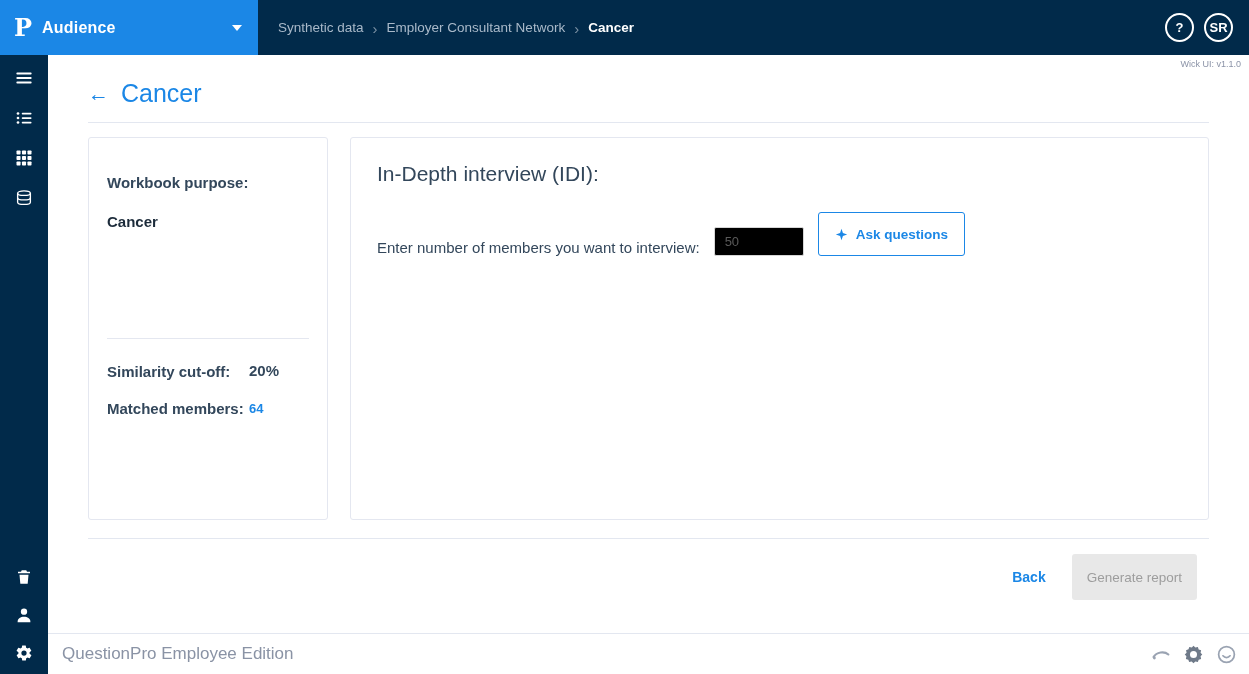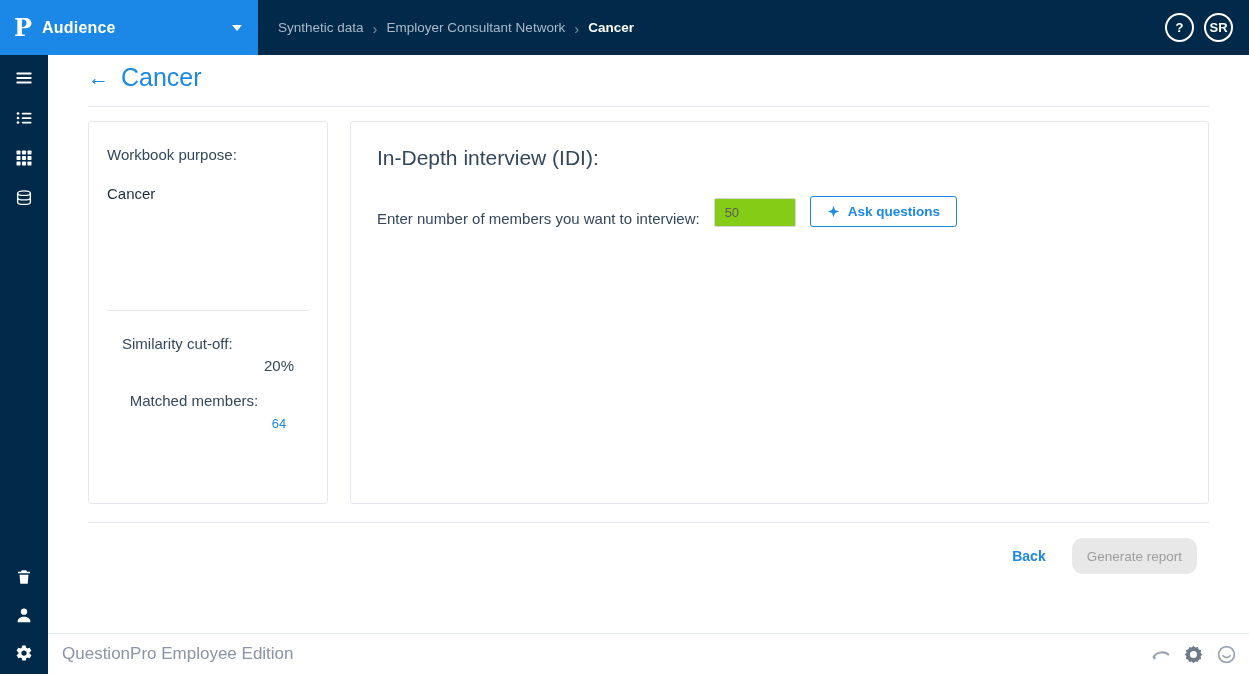--- a/index.html
+++ b/index.html
@@ -56,50 +56,50 @@
   
   .content { flex:1; display:flex; flex-direction:column; background:#fff; min-width:0; }
   .version-bar { text-align:right; font-size:9px; color:#8b93a7; padding:4px 8px 0 0; height:16px; }
   .page-head { display:flex; align-items:center; gap:12px; padding:8px 40px 14px; }
   .back-arrow { color:#1b87e6; font-size:21px; cursor:pointer; line-height:1; }
   .page-title { color:#1b87e6; font-size:25px; font-weight:500; }
   .rule { border:none; border-top:1px solid #e3e7f0; margin:0 40px; height:0; }
 
   .cards { display:flex; gap:22px; padding:14px 40px 18px; }
   .card { background:#fff; border:1px solid #e4e7f0; border-radius:3px; height:383px; }
-  .summary-card { width:240px; padding:24px 18px; flex:0 0 240px; }
+  .summary-card { width:240px; padding:36px 18px; flex:0 0 240px;font-weight:bold; }
   .idi-card { flex:1; padding:24px 26px; }
 
   .purpose-label { font-size:15px; color:#33475b; margin-bottom:22px; }
   .purpose-value { font-size:15px; color:#1c2b3a; }
   .summary-divider { border:none; border-top:1px solid #e4e7f0; margin:108px 0 22px; }
-  .sum-row { display:flex; align-items:flex-start; margin-bottom:16px; font-size:15px;justify-content:center; }
+  .sum-row { display:flex; align-items:flex-start; margin-bottom:16px; font-size:15px; }
   .sum-label { width:142px; color:#33475b; line-height:1.4; }
-  .sum-value { color:#33475b; padding-top:1px;margin-top:23px; }
+  .sum-value { color:#33475b; padding-top:1px; }
   .sum-value.accent { color:#1b87e6; font-size:13px; padding-top:3px; cursor:pointer; }
 
   .idi-title { font-size:21px; color:#33475b; font-weight:500; margin-bottom:26px; }
   .idi-row { display:flex; align-items:flex-end; gap:14px; font-size:15px; color:#33475b; }
   .idi-input {
-    width:82px; height:29px; background:#84cc16; border:1px solid #d6d6d6;
+    width:90px; height:29px; background:#000000; border:1px solid #d6d6d6;
     padding:0 10px; font-size:13px; color:#5a5a5a; font-family:"Liberation Sans",sans-serif;
     border-radius:2px;
   }
   .ask-btn {
-    display:inline-flex; align-items:center; gap:8px; height:31px; padding:0 16px;
+    display:inline-flex; align-items:center; gap:8px; height:44px; padding:0 16px;
     background:#fff; border:1px solid #1b87e6; border-radius:3px; color:#1b87e6;
     font-size:13.5px; font-weight:700; cursor:pointer; font-family:"Liberation Sans",sans-serif;
   }
   .spark-icon svg { width:13px; height:13px; display:block; }
 
   .actions { display:flex; justify-content:flex-end; align-items:center; gap:26px; padding:15px 52px 14px; }
   .back-link { color:#1b87e6; font-size:14px; font-weight:700; cursor:pointer; }
   .generate-btn {
-    height:36px; padding:0 15px; background:#e8e8e8; color:#9d9d9d; border:none;
-    border-radius:11px; font-size:13.5px; font-family:"Liberation Sans",sans-serif; cursor:default;
+    height:46px; padding:0 15px; background:#e8e8e8; color:#9d9d9d; border:none;
+    border-radius:3px; font-size:13.5px; font-family:"Liberation Sans",sans-serif; cursor:default;
   }
 
   .page-footer {
     margin-top:auto; border-top:1px solid #e3e7f0; height:41px; flex:0 0 41px;
     display:flex; align-items:center; justify-content:space-between; padding:0 12px 0 14px;
   }
   .footer-text { font-size:17px; color:#8a93a5; }
   .footer-icons { display:flex; align-items:center; gap:12px; }
   .footer-icon { width:21px; height:21px; cursor:pointer; }
   .footer-icon svg { width:21px; height:21px; display:block; }
@@ -179,20 +179,21 @@
         </svg>
       </span>
       <span class="side-icon bottom">
         <svg viewBox="0 0 24 24" fill="#fff">
           <path d="M19.4 13c.04-.33.06-.66.06-1s-.02-.67-.06-1l2.1-1.65a.5.5 0 0 0 .12-.64l-2-3.46a.5.5 0 0 0-.6-.22l-2.49 1a7.3 7.3 0 0 0-1.73-1l-.38-2.65A.5.5 0 0 0 13.93 2h-4a.5.5 0 0 0-.5.42l-.38 2.65c-.62.26-1.2.6-1.73 1l-2.49-1a.5.5 0 0 0-.6.22l-2 3.46a.5.5 0 0 0 .12.64L4.56 11c-.04.33-.06.66-.06 1s.02.67.06 1l-2.1 1.65a.5.5 0 0 0-.12.64l2 3.46c.13.22.39.31.6.22l2.49-1c.53.4 1.11.74 1.73 1l.38 2.65c.04.24.25.42.5.42h4c.25 0 .46-.18.5-.42l.38-2.65c.62-.26 1.2-.6 1.73-1l2.49 1c.21.09.47 0 .6-.22l2-3.46a.5.5 0 0 0-.12-.64L19.4 13zM12 15.5a3.5 3.5 0 1 1 0-7 3.5 3.5 0 0 1 0 7z"></path>
         </svg>
       </span>
     </aside>
 
     <main class="content">
+      <div class="version-bar">Wick UI: v1.1.0</div>
 
       <div class="page-head">
         <span class="back-arrow">←</span>
         <h1 class="page-title">Cancer</h1>
       </div>
       <hr class="rule">
 
       <div class="cards">
 
         <section class="card summary-card">

